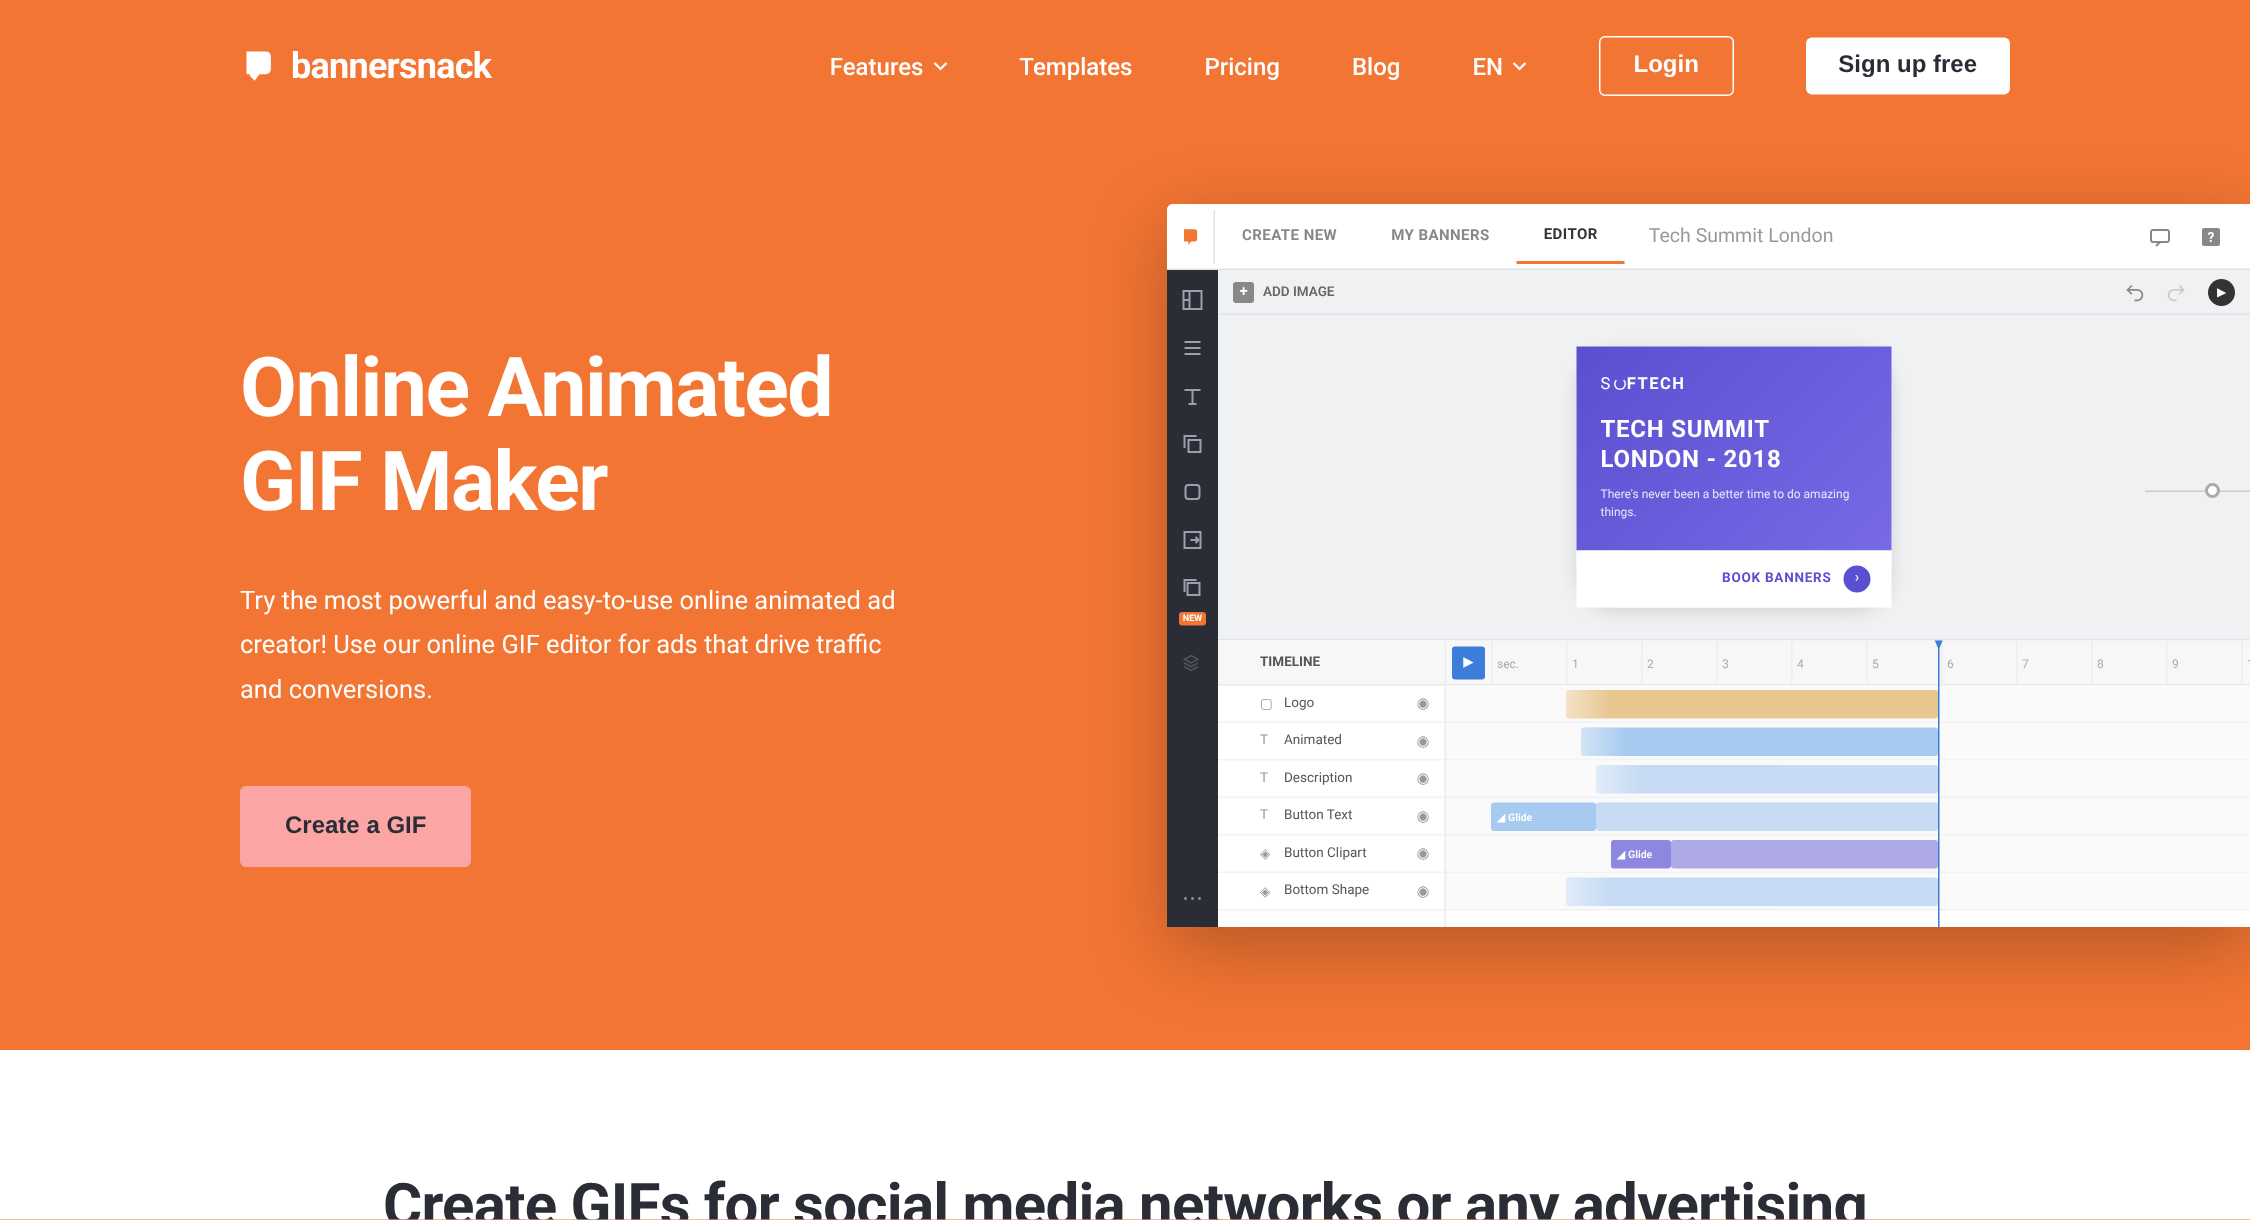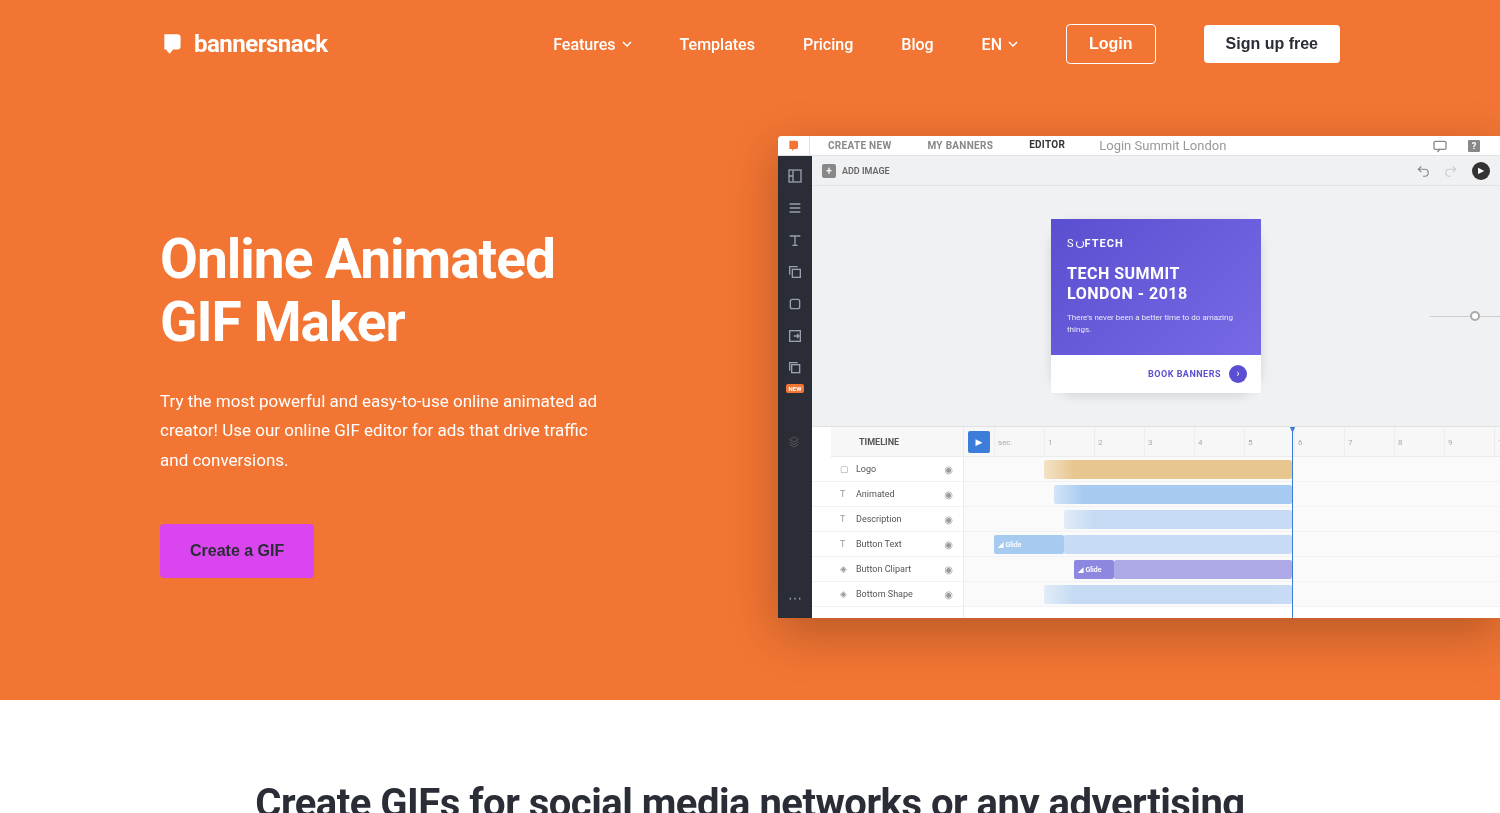--- a/index.html
+++ b/index.html
@@ -9,23 +9,23 @@
 .logo { display: flex; align-items: center; gap: 8px; color: #fff; }
 .logo-icon { width: 26px; height: 26px; }
 .logo-text { font-size: 24px; font-weight: 700; letter-spacing: -0.5px; }
 .nav-links { display: flex; align-items: center; gap: 48px; }
 .nav-link { color: #fff; font-size: 16px; font-weight: 500; cursor: pointer; display: flex; align-items: center; gap: 6px; }
 .btn-login { border: 1px solid #fff; color: #fff; padding: 10px 22px; border-radius: 4px; font-size: 16px; font-weight: 600; cursor: pointer; background: transparent; }
 .btn-signup { background: #fff; color: #2a2d36; padding: 10px 22px; border-radius: 4px; font-size: 16px; font-weight: 700; cursor: pointer; border: none; }
 .hero-content { padding: 140px 0 0 160px; width: 600px; }
 .hero-title { color: #fff; font-size: 55px; font-weight: 700; line-height: 1.15; letter-spacing: -1px; }
 .hero-desc { color: #fff; font-size: 17px; line-height: 1.75; margin-top: 32px; max-width: 560px; }
-.btn-cta { background: #d946ef; color: #2a2d36; padding: 18px 30px; border-radius: 4px; font-size: 16px; font-weight: 700; cursor: pointer; border: none; margin-top: 48px; display: inline-block; }
+.btn-cta { background: #fca5a5; color: #2a2d36; padding: 18px 30px; border-radius: 4px; font-size: 16px; font-weight: 700; cursor: pointer; border: none; margin-top: 48px; display: inline-block; }
 .editor-mock { position: absolute; right: 0; top: 136px; width: 722px; height: 482px; background: #fff; box-shadow: 0 15px 50px rgba(0,0,0,0.25); border-radius: 4px 0 0 0; overflow: hidden; display: flex; flex-direction: column; }
-.ed-topbar { height: 20px; display: flex; align-items: center; border-bottom: 1px solid #e0e2e6; background: #fff; }
+.ed-topbar { height: 44px; display: flex; align-items: center; border-bottom: 1px solid #e0e2e6; background: #fff; }
 .ed-logo { width: 32px; height: 36px; display: flex; align-items: center; justify-content: center; border-right: 1px solid #e0e2e6; }
 .ed-tabs { display: flex; height: 36px; }
 .ed-tab { padding: 0 18px; font-size: 10px; font-weight: 700; color: #888; display: flex; align-items: center; letter-spacing: 0.3px; }
 .ed-tab.active { color: #333; border-bottom: 2px solid #f27533; }
 .ed-title { flex: 1; padding: 0 16px; font-size: 13px; color: #999; }
 .ed-topicons { display: flex; gap: 18px; padding-right: 18px; color: #aaa; }
 .ed-body { flex: 1; display: flex; min-height: 0; }
 .ed-sidebar { width: 34px; background: #2a2d36; display: flex; flex-direction: column; align-items: center; padding-top: 6px; gap: 4px; }
 .ed-side-icon { width: 28px; height: 28px; display: flex; align-items: center; justify-content: center; color: #9ca0aa; cursor: pointer; font-size: 14px; }
 .new-badge { background: #f27533; color: #fff; font-size: 6px; font-weight: 700; padding: 1px 3px; border-radius: 2px; margin-top: -2px; }
@@ -41,21 +41,21 @@
 .bp-logo { font-size: 11px; font-weight: 700; letter-spacing: 1px; }
 .bp-headline { font-size: 16px; font-weight: 700; line-height: 1.25; margin-top: 14px; letter-spacing: 0.5px; }
 .bp-desc { font-size: 8px; margin-top: 8px; opacity: 0.85; line-height: 1.4; }
 .bp-bottom { background: #fff; padding: 10px 14px; display: flex; align-items: center; justify-content: flex-end; gap: 8px; }
 .bp-btntext { color: #5a4fd0; font-size: 9px; font-weight: 700; letter-spacing: 0.5px; }
 .bp-arrow { width: 18px; height: 18px; background: #5a4fd0; border-radius: 50%; color: #fff; display: flex; align-items: center; justify-content: center; font-size: 10px; }
 .slider-track { position: absolute; right: 0; top: 54%; width: 70px; height: 1px; background: #ccc; }
 .slider-thumb { position: absolute; right: 20px; top: calc(54% - 5px); width: 10px; height: 10px; border: 2px solid #aaa; border-radius: 50%; background: #fff; }
 .ed-timeline { height: 192px; background: #fff; border-top: 1px solid #e0e2e6; display: flex; }
 .tl-head { width: 152px; background: #fff; border-right: 1px solid #e9eaec; display: flex; flex-direction: column; }
-.tl-title-row { height: 30px; display: flex; align-items: center; padding-left: 28px; gap: 6px; font-size: 9px; font-weight: 700; color: #555; border-bottom: 1px solid #e9eaec; background: #f7f7f8; margin-left: 19px; }
+.tl-title-row { height: 30px; display: flex; align-items: center; padding-left: 28px; gap: 6px; font-size: 9px; font-weight: 700; color: #555; border-bottom: 1px solid #e9eaec; background: #f7f7f8; }
 .layer-row { height: 25px; display: flex; align-items: center; padding-left: 28px; gap: 6px; font-size: 9px; color: #555; border-bottom: 1px solid #f2f2f4; position: relative; }
 .layer-icon { font-size: 9px; color: #999; width: 10px; }
 .eye { position: absolute; right: 10px; color: #999; font-size: 10px; }
 .tl-body { flex: 1; position: relative; overflow: hidden; }
 .tl-ruler { height: 30px; background: #f7f7f8; border-bottom: 1px solid #e9eaec; position: relative; display: flex; align-items: center; }
 .tl-playbtn { width: 22px; height: 22px; background: #3b7dd8; color: #fff; display: flex; align-items: center; justify-content: center; margin-left: 4px; border-radius: 2px; font-size: 9px; cursor: pointer; }
 .tl-ticks { position: absolute; left: 30px; right: 0; top: 0; height: 30px; display: flex; }
 .tick { flex: 0 0 50px; font-size: 8px; color: #aaa; display: flex; align-items: center; border-left: 1px solid #eee; padding-left: 3px; }
 .tl-tracks { position: relative; }
 .track-row { height: 25px; border-bottom: 1px solid #f2f2f4; position: relative; background: #fafafa; }
@@ -118,21 +118,21 @@
       <div class="ed-logo">
         <svg width="14" height="14" viewBox="0 0 24 24" fill="#f27533">
             <path d="M4 3h12a3 3 0 0 1 3 3v8a3 3 0 0 1-3 3h-4l-3 4v-4H4V3z"></path>
           </svg>
       </div>
       <div class="ed-tabs">
         <div class="ed-tab">CREATE NEW</div>
         <div class="ed-tab">MY BANNERS</div>
         <div class="ed-tab active">EDITOR</div>
       </div>
-      <div class="ed-title">Login Summit London</div>
+      <div class="ed-title">Tech Summit London</div>
       <div class="ed-topicons">
         <svg width="16" height="16" viewBox="0 0 24 24" fill="none" stroke="#888" stroke-width="2">
             <rect x="3" y="5" width="18" height="12" rx="2"></rect>
             <path d="M8 21l4-4"></path>
           </svg>
         <svg width="16" height="16" viewBox="0 0 24 24" fill="#888">
             <rect x="3" y="3" width="18" height="18" rx="2" fill="#888"></rect>
             <text x="12" y="17" text-anchor="middle" fill="#fff" font-size="14" font-weight="bold">?</text>
           </svg>
       </div>

